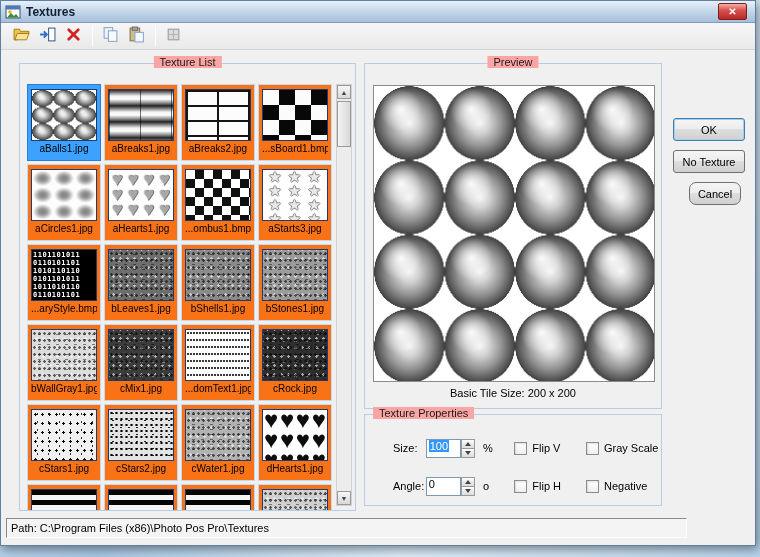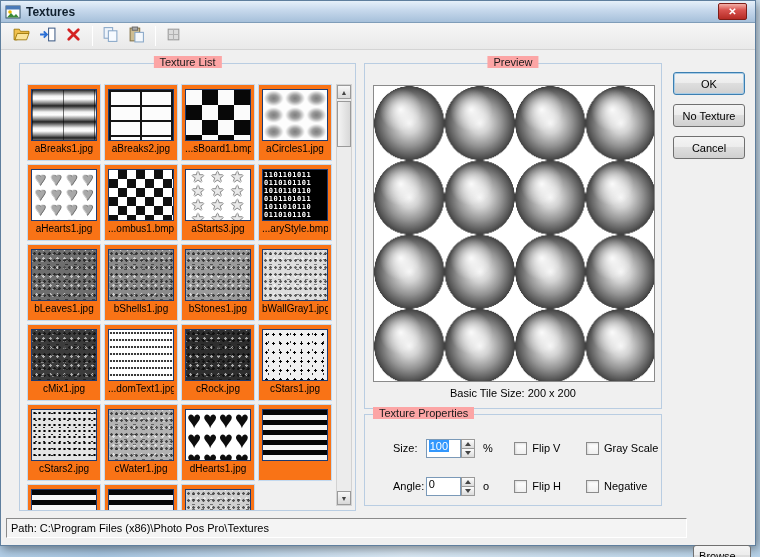--- a/index.html
+++ b/index.html
@@ -219,25 +219,25 @@
   .chk-wrap { display:flex; align-items:flex-start; margin-left:12px; width:62px; cursor:pointer; }
   .chk-wrap.wide { width:78px; }
   .check {
     width:13px; height:13px; background:linear-gradient(180deg,#fff,#f0f0f0);
     border:1px solid #8b8b8b; box-shadow:inset 1px 1px 2px rgba(0,0,0,.12); margin-right:5px; flex:none;
   }
   
   .btn {
     position:absolute; height:23px; font-size:11px; font-family:"Liberation Sans",sans-serif;
     background:linear-gradient(180deg,#f4f4f4 0%,#ededed 45%,#dedede 50%,#d0d0d0 100%);
-    border:1px solid #707070; border-radius:3px; cursor:pointer; color:#000;
+    border:1px solid #707070; border-radius:3px; cursor:pointer; color:#000;margin-top:46px;
   }
   .btn-ok { left:672px; top:71px; width:72px; border-color:#3c7fb1; box-shadow:0 0 0 1px #a8cce6 inset; }
   .btn-notex { left:672px; top:103px; width:72px; }
-  .btn-cancel { left:672px; top:135px; width:72px; }
+  .btn-cancel { left:688px; top:135px; width:52px;border-radius:7px; }
   .btn-browse { left:692px; top:544px; width:58px; height:21px; }
   
   .pathbar {
     position:absolute; left:5px; top:517px; width:681px; height:20px;
     background:#f4f4f4; border:1px solid; border-color:#8a8a8a #fff #fff #8a8a8a;
     display:flex; align-items:center; padding:0 4px; font-size:11px; white-space:nowrap; overflow:hidden;
   }
 </style>
 </head>
 <body>
@@ -306,20 +306,24 @@
           <rect x="3" y="3" width="10" height="10" fill="#dcdcdc" stroke="#9a9a9a"></rect>
           <path d="M3 8h10M8 3v10" stroke="#b2b2b2"></path>
         </svg>
       </span>
     </button>
   </div>
 
   <div class="groupbox texture-group">
     <span class="gb-title center">Texture List</span>
     <div class="tex-grid">
+        <div class="tex-cell selected">
+          <div class="thumb" data-pattern="balls"></div>
+          <div class="tex-label">aBalls1.jpg</div>
+        </div>
         <div class="tex-cell">
           <div class="thumb" data-pattern="breaks-shaded"></div>
           <div class="tex-label">aBreaks1.jpg</div>
         </div>
         <div class="tex-cell">
           <div class="thumb" data-pattern="bricks"></div>
           <div class="tex-label">aBreaks2.jpg</div>
         </div>
         <div class="tex-cell">
           <div class="thumb" data-pattern="checker"></div>

